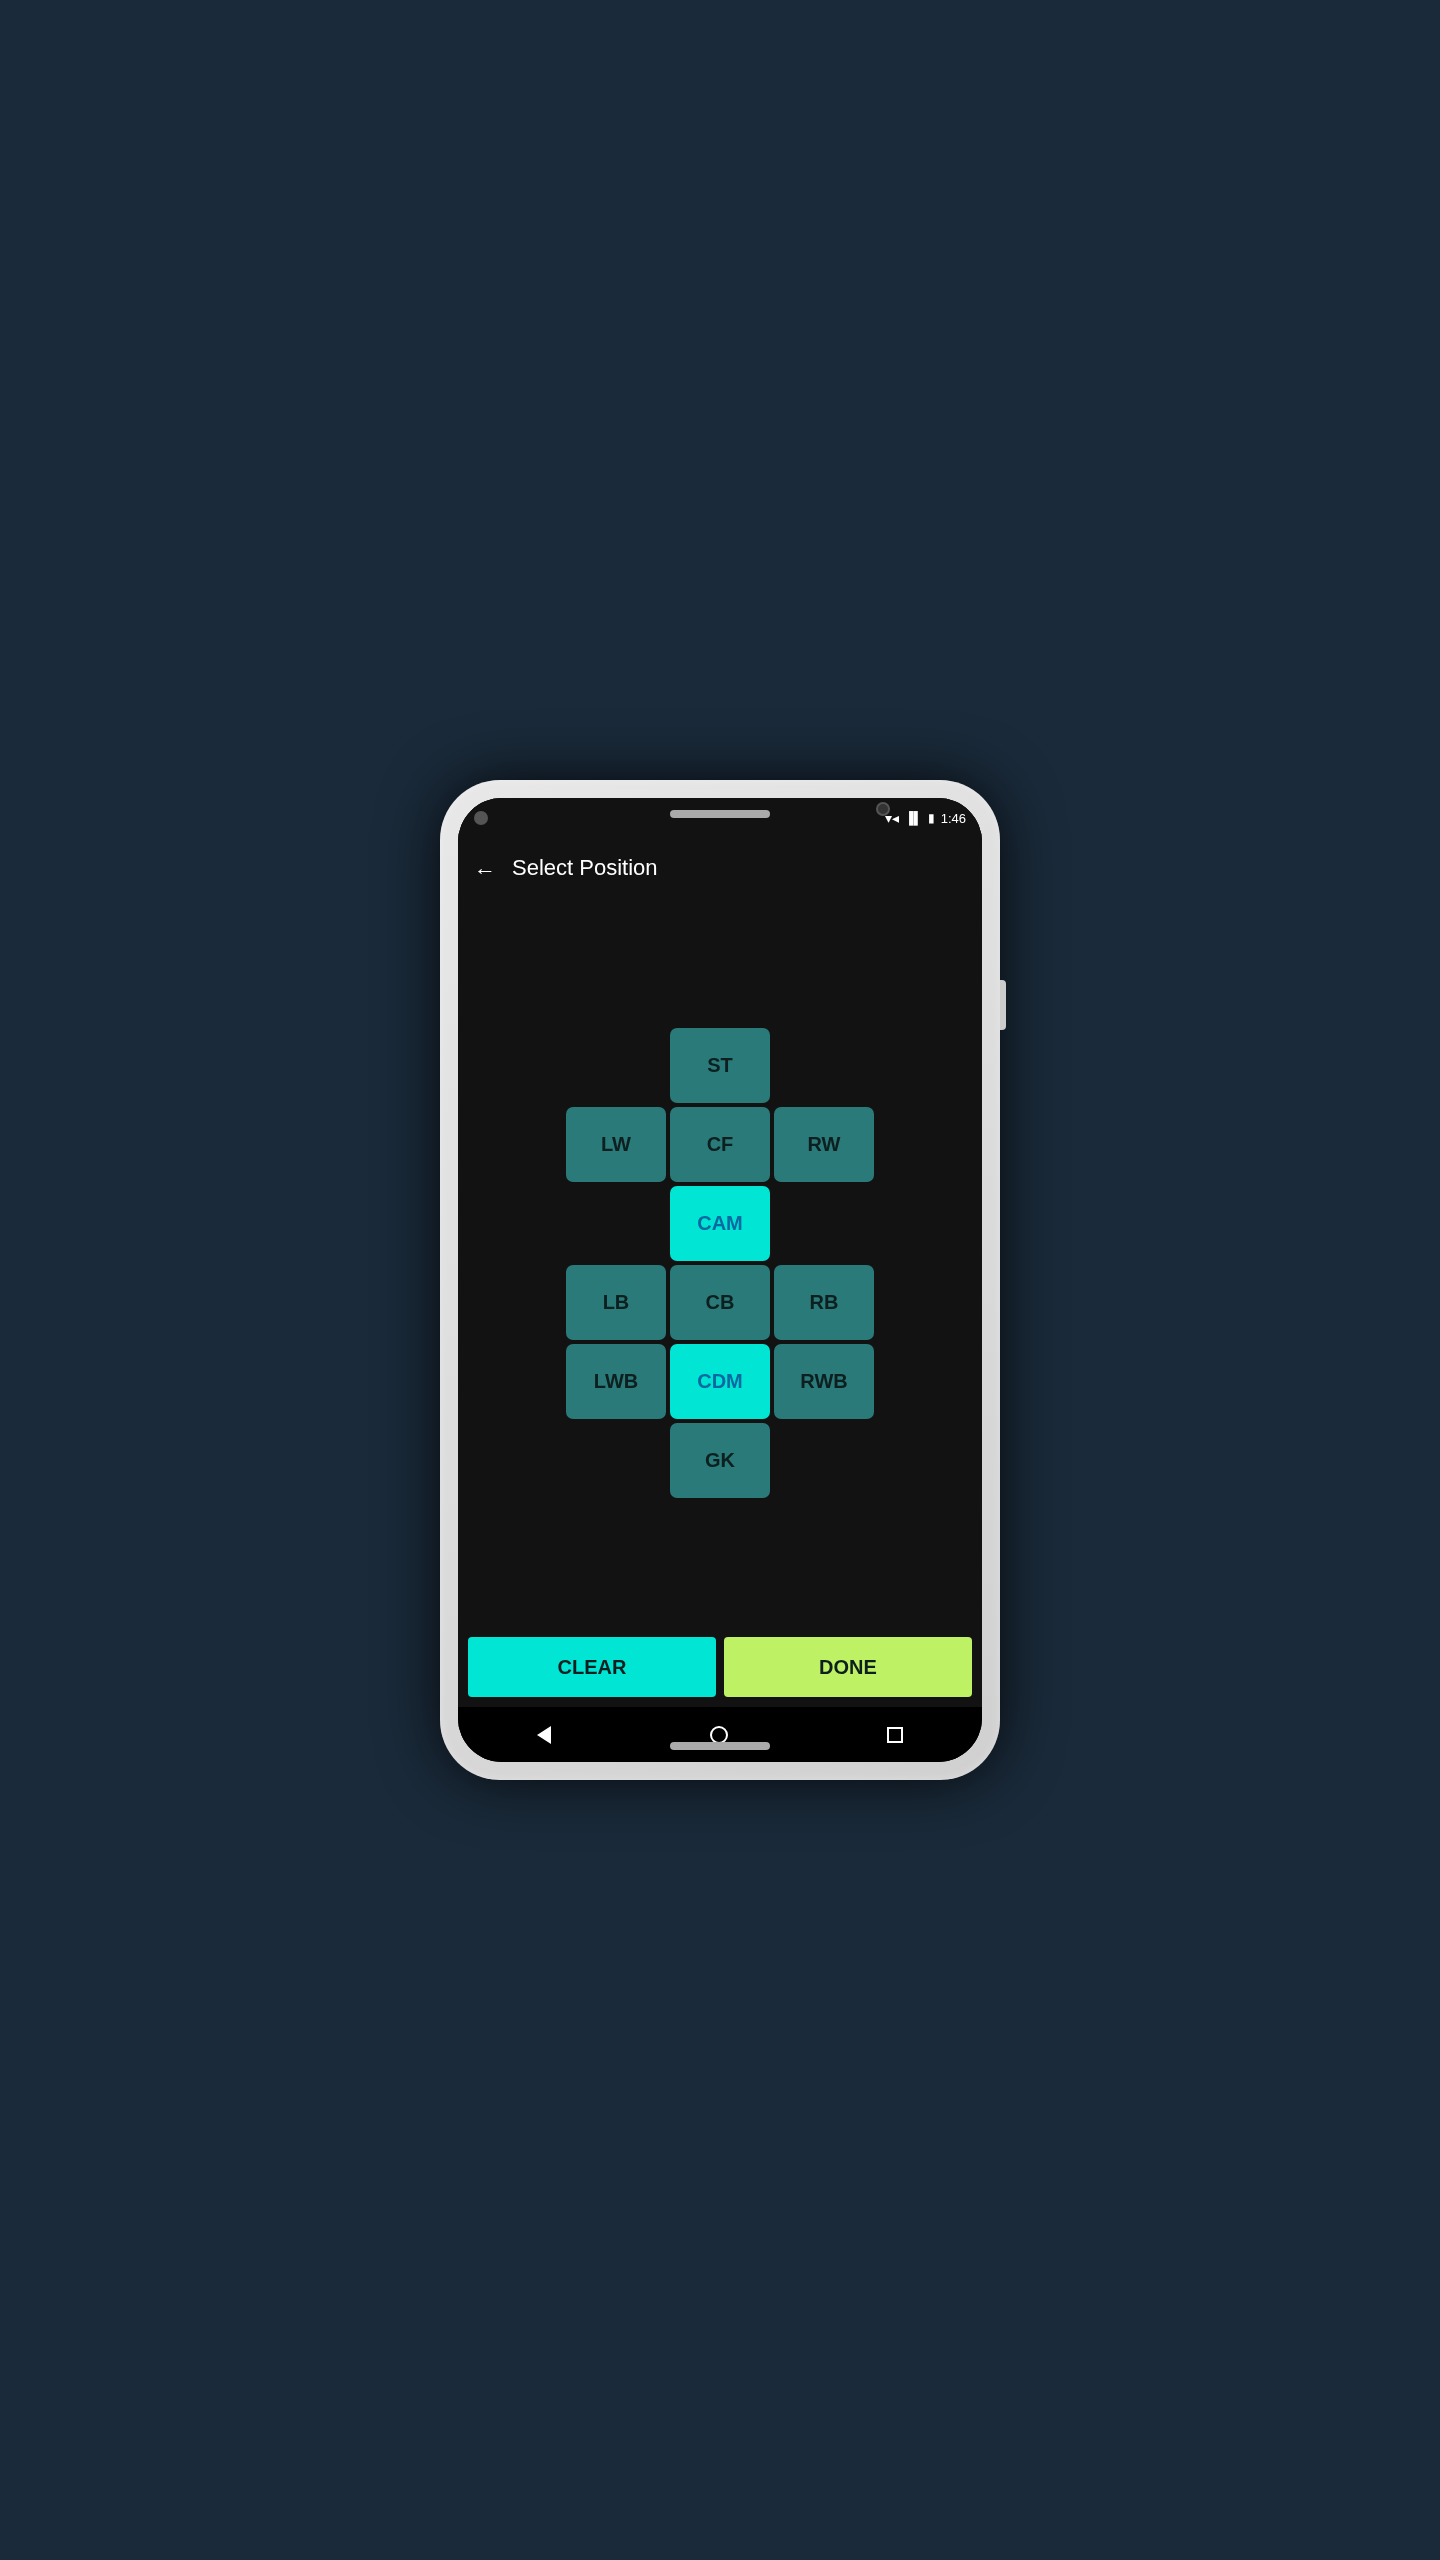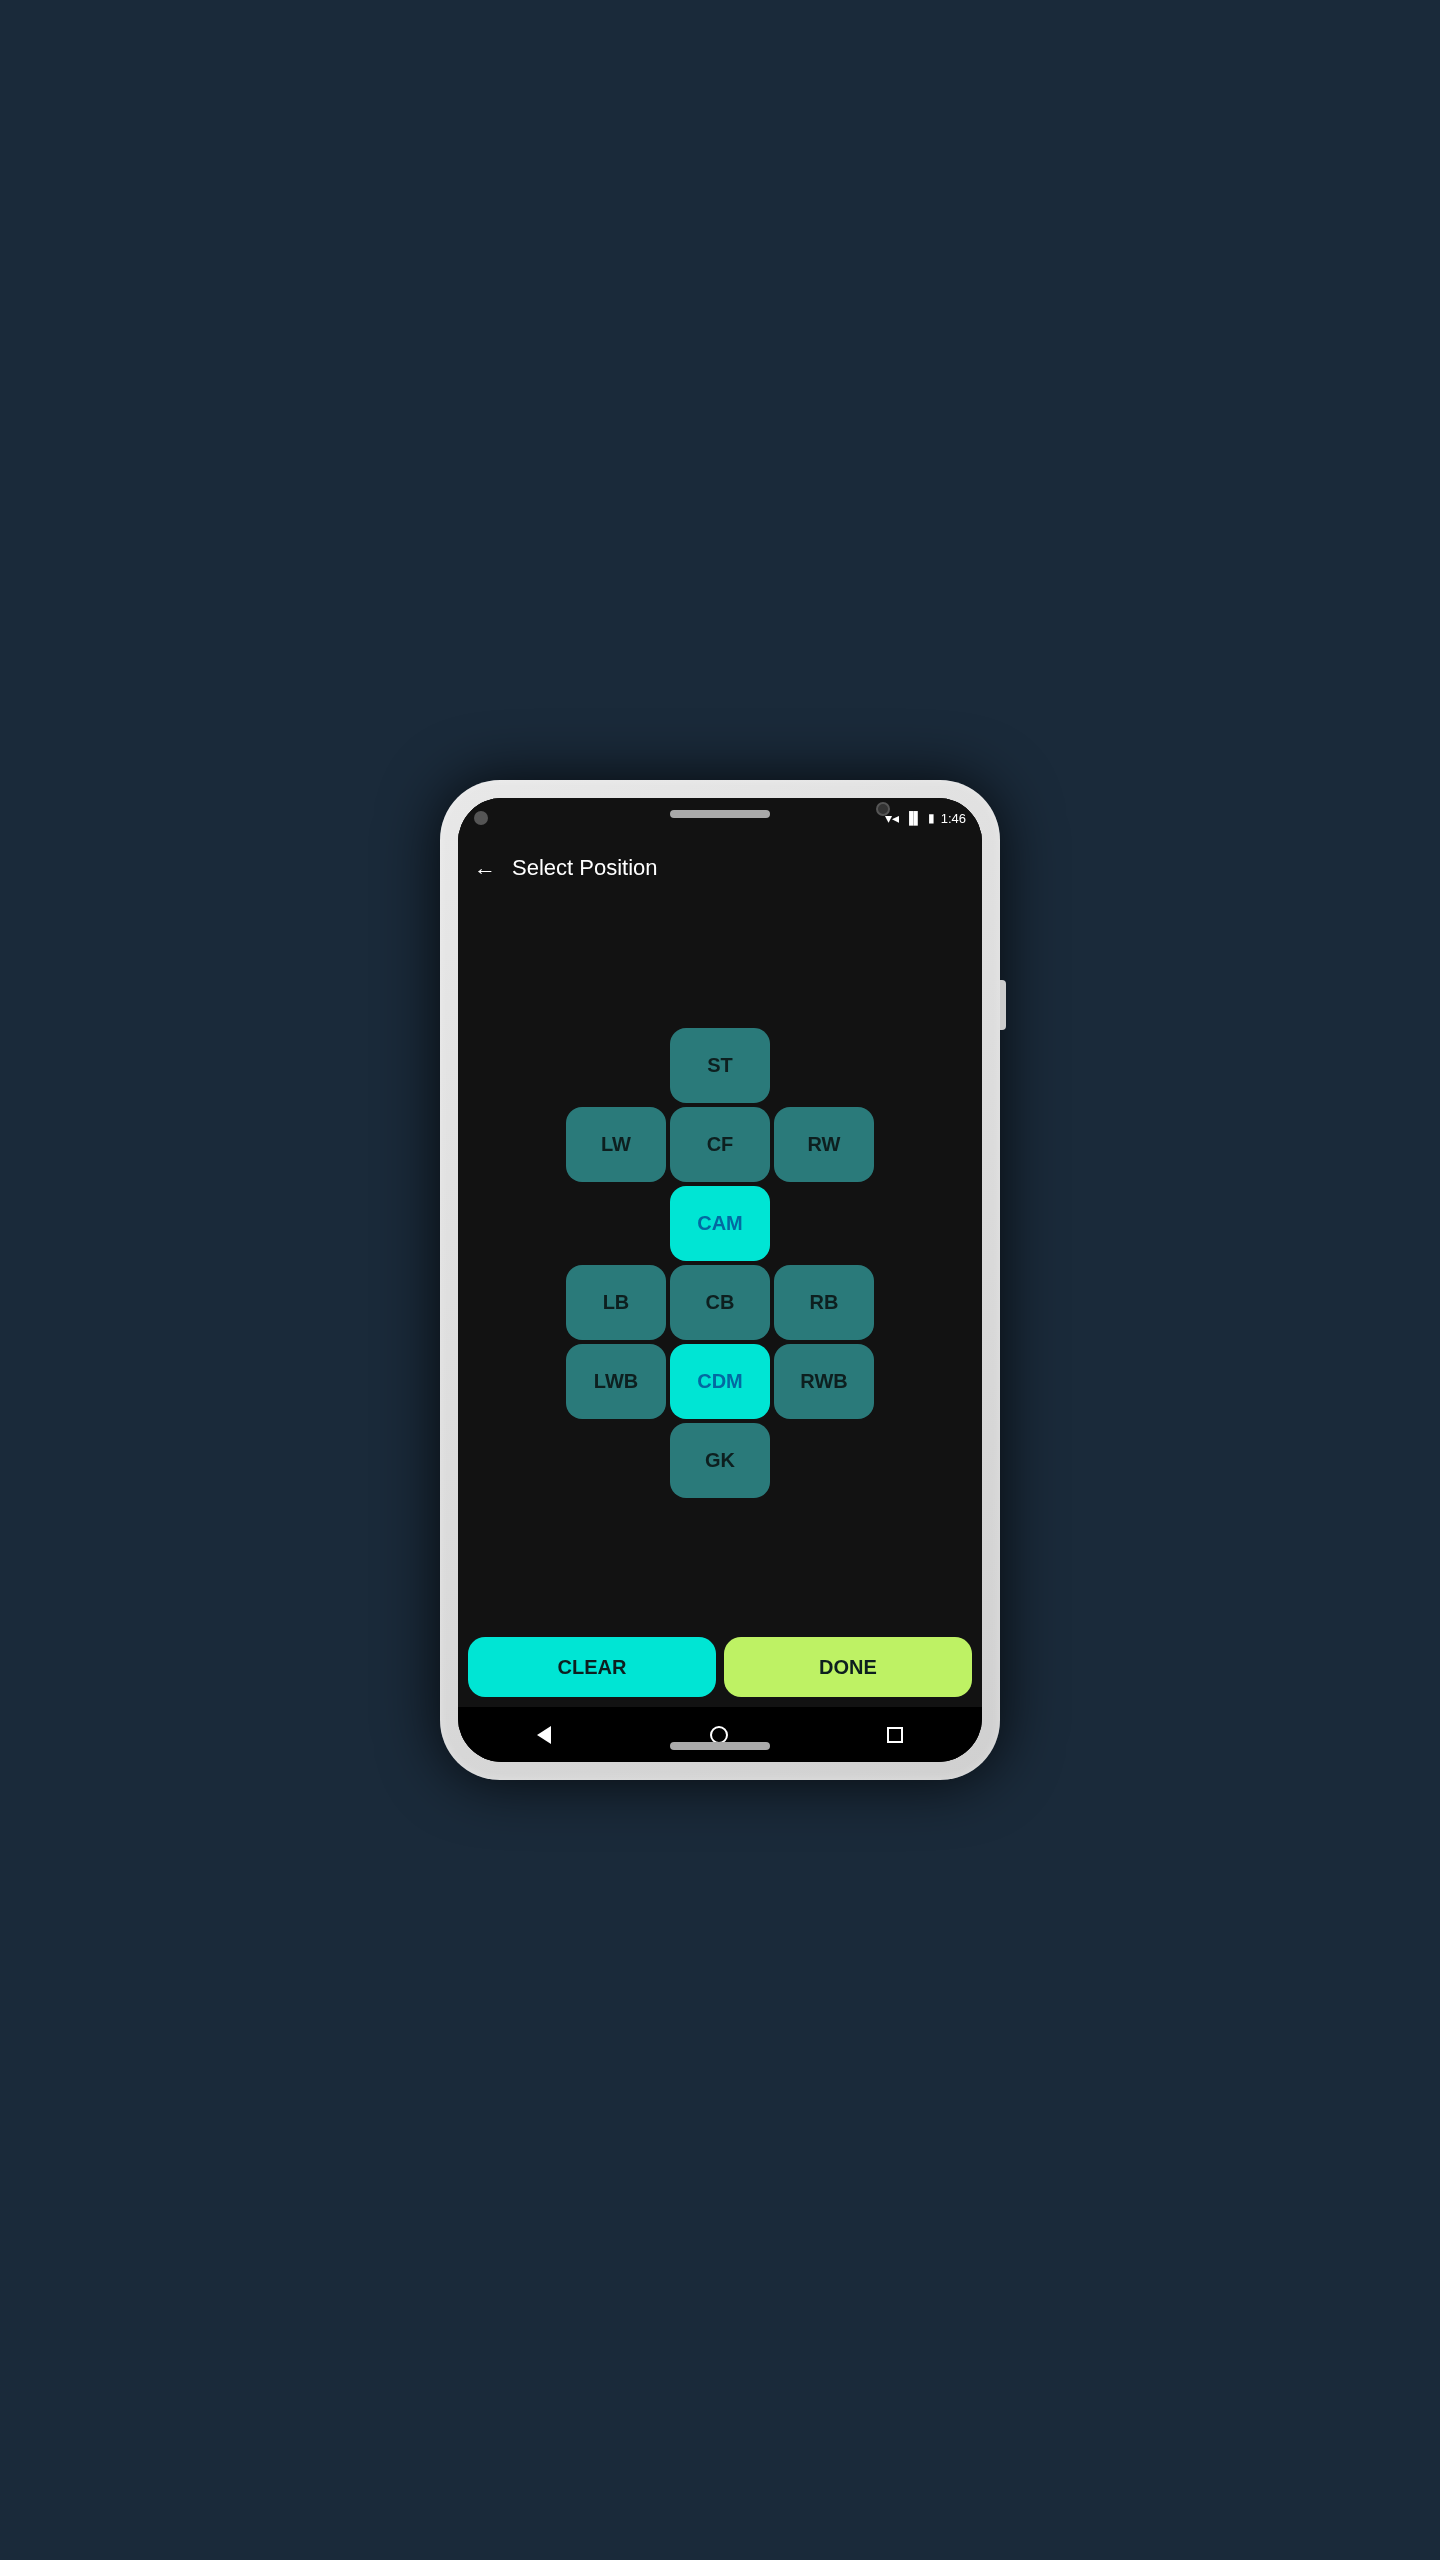--- a/index.html
+++ b/index.html
@@ -190,21 +190,21 @@
     .grid-row {
       display: flex;
       gap: 4px;
       justify-content: center;
     }
 
     .pos-btn {
       width: 100px;
       height: 75px;
       border: none;
-      border-radius: 16px;
+      border-radius: 7px;
       font-size: 20px;
       font-weight: bold;
       cursor: pointer;
       color: #111;
       display: flex;
       align-items: center;
       justify-content: center;
     }
 
     .pos-btn-dark {
@@ -223,21 +223,21 @@
       display: flex;
       background: #121212;
       padding: 10px 10px;
       gap: 8px;
       flex-shrink: 0;
     }
 
     .bottom-btn {
       flex: 1;
       border: none;
-      border-radius: 17px;
+      border-radius: 4px;
       font-size: 20px;
       font-weight: bold;
       cursor: pointer;
       color: #0d1f1f;
     }
 
     .btn-clear {
       background: #00e5d4;
     }
 

